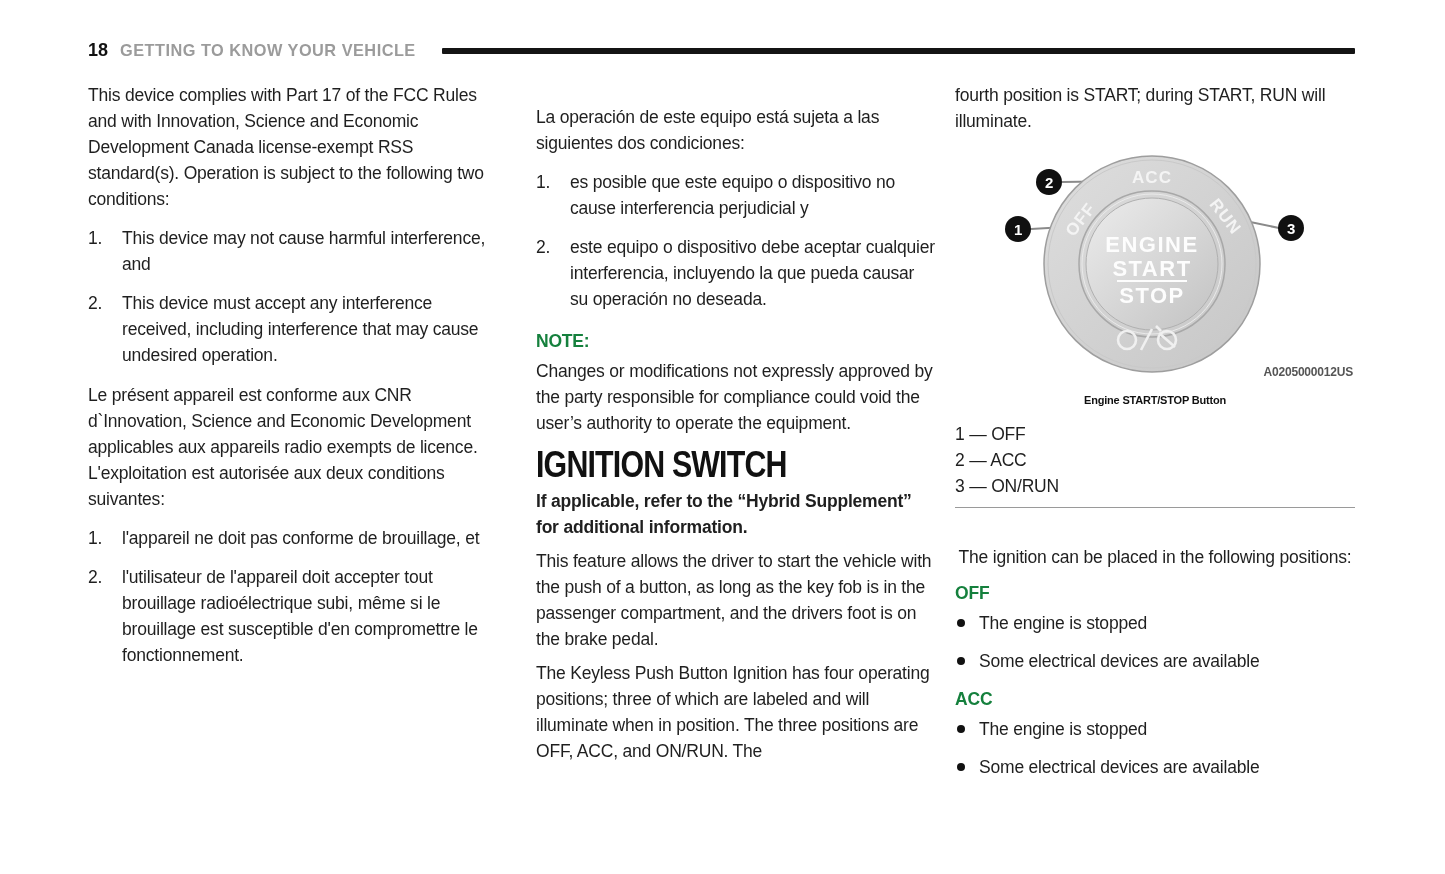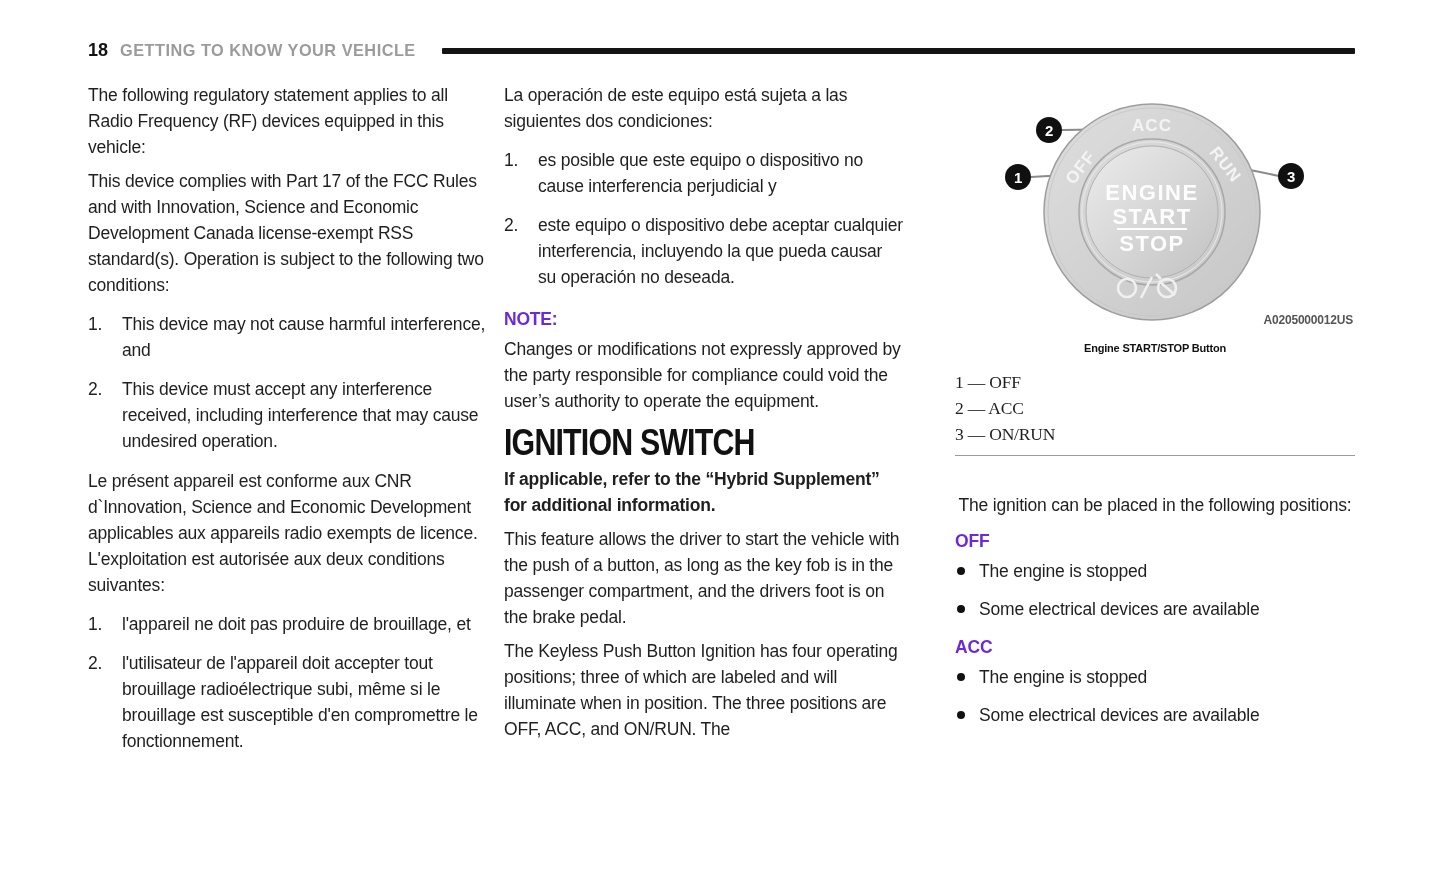--- a/index.html
+++ b/index.html
@@ -20,79 +20,78 @@
   .page-num{font-size:18px;font-weight:bold;color:#111;letter-spacing:0;}
   .page-title{
     font-size:17px;font-weight:bold;color:#9b9b9b;
     margin-left:12px;letter-spacing:.5px;
     transform:scaleX(.96);transform-origin:left center;white-space:nowrap;
   }
   .header-rule{flex:1 1 auto;height:6px;background:#141414;margin-left:14px;border-radius:1px;}
   
   .col{position:absolute;top:82px;width:400px;font-size:17.5px;line-height:26px;letter-spacing:-.2px;}
   .col1{left:88px;}
-  .col2{left:504px;}
+  .col2{left:536px;margin-top:22px;}
   .col3{left:955px;}
   .col p{margin:0 0 8px 0;}
   h2.sec{font-size:19px;font-weight:bold;margin:0 0 6px 0;color:#111;}
-  h3.sub{font-size:17.5px;font-weight:bold;margin:10px 0 4px 0;color:#6d28d9;}
+  h3.sub{font-size:17.5px;font-weight:bold;margin:10px 0 4px 0;color:#15803d;}
   .bold-p{font-weight:bold;}
   .big-head{
     font-size:37px;font-weight:800;color:#111;
     margin:16px 0 10px 0;letter-spacing:-1px;
     transform:scaleX(.82);transform-origin:left center;white-space:nowrap;
   }
   
   .oli{display:flex;margin:13px 0 13px 0;}
   .oli .num{flex:0 0 34px;}
   .oli .txt{flex:1 1 auto;}
   
   .bli{display:flex;margin:3px 0 12px 0;}
   .bli .dot{flex:0 0 8px;width:8px;height:8px;border-radius:50%;background:#111;margin:9px 14px 0 2px;}
   .bli .txt{flex:1 1 auto;}
   
   .figure-wrap{position:relative;width:400px;height:235px;margin:16px 0 2px 0;}
   .fig-caption{
     text-align:center;font-size:11px;font-weight:bold;color:#111;
     margin:2px 0 8px 0;letter-spacing:-.2px;
   }
-  .legend{margin:0 0 6px 0;font-family:Liberation Serif, serif;}
+  .legend{margin:0 0 6px 0;}
   .legend-row{line-height:26px;}
   .col-rule{border:none;border-top:1.5px solid #9a9a9a;margin:8px 0 0 0;width:100%;}
   .after-rule{margin-top:36px !important;text-align:center;}
 </style>
 </head>
 <body>
 
 <div class="page">
 
   <header class="page-header">
     <span class="page-num">18</span>
     <span class="page-title">GETTING TO KNOW YOUR VEHICLE</span>
     <span class="header-rule"></span>
   </header>
 
   <div class="col col1">
-    <p>The following regulatory statement applies to all Radio Frequency (RF) devices equipped in this vehicle:</p>
     <p>This device complies with Part 17 of the FCC Rules and with Innovation, Science and Economic Development Canada license-exempt RSS standard(s). Operation is subject to the following two conditions:</p>
 
     <div class="oli">
       <span class="num">1.</span>
       <span class="txt">This device may not cause harmful interference, and</span>
     </div>
     <div class="oli">
       <span class="num">2.</span>
       <span class="txt">This device must accept any interference received, including interference that may cause undesired operation.</span>
     </div>
 
     <p style="margin-top:14px">Le présent appareil est conforme aux CNR d`Innovation, Science and Economic Development applicables aux appareils radio exempts de licence. L'exploitation est autorisée aux deux conditions suivantes:</p>
 
     <div class="oli">
       <span class="num">1.</span>
-      <span class="txt">l'appareil ne doit pas produire de brouillage, et</span>
+      <span class="txt">l'appareil ne doit pas conforme de brouillage, et</span>
     </div>
     <div class="oli">
       <span class="num">2.</span>
       <span class="txt">l'utilisateur de l'appareil doit accepter tout brouillage radioélectrique subi, même si le brouillage est susceptible d'en compromettre le fonctionnement.</span>
     </div>
   </div>
 
   <div class="col col2">
     <p>La operación de este equipo está sujeta a las siguientes dos condiciones:</p>
 
@@ -108,20 +107,21 @@
     <h3 class="sub" style="margin-top:16px">NOTE:</h3>
     <p>Changes or modifications not expressly approved by the party responsible for compliance could void the user’s authority to operate the equipment.</p>
 
     <h1 class="big-head">IGNITION SWITCH</h1>
     <p class="bold-p">If applicable, refer to the “Hybrid Supplement” for additional information.</p>
     <p>This feature allows the driver to start the vehicle with the push of a button, as long as the key fob is in the passenger compartment, and the drivers foot is on the brake pedal.</p>
     <p>The Keyless Push Button Ignition has four operating positions; three of which are labeled and will illuminate when in position. The three positions are OFF, ACC, and ON/RUN. The</p>
   </div>
 
   <div class="col col3">
+    <p>fourth position is START; during START, RUN will illuminate.</p>
 
     <div class="figure-wrap">
       <svg width="400" height="235" viewBox="0 0 400 235">
         <defs>
           <linearGradient id="ringGrad" x1="0" y1="0" x2="1" y2="1">
             <stop offset="0" stop-color="#dedede"></stop>
             <stop offset="1" stop-color="#c6c6c6"></stop>
           </linearGradient>
           <linearGradient id="faceGrad" x1="0" y1="0" x2="1" y2="1">
             <stop offset="0" stop-color="#ececec"></stop>

